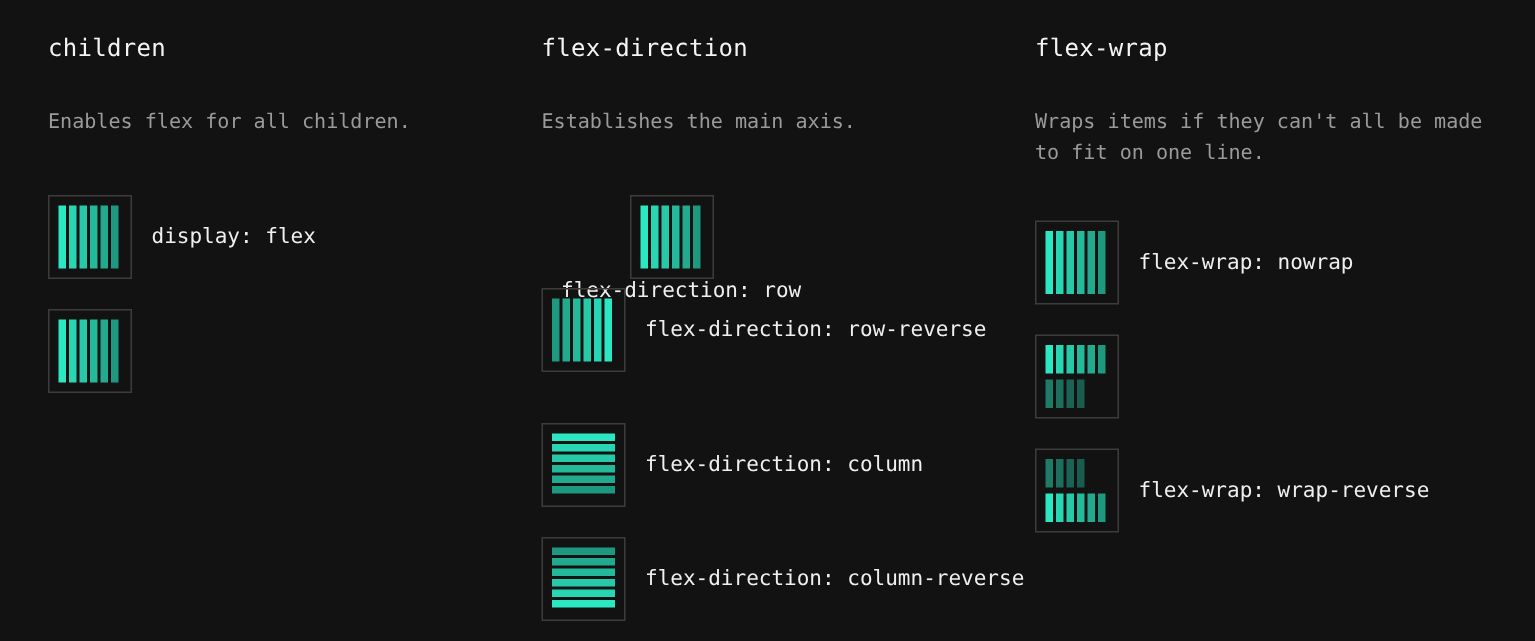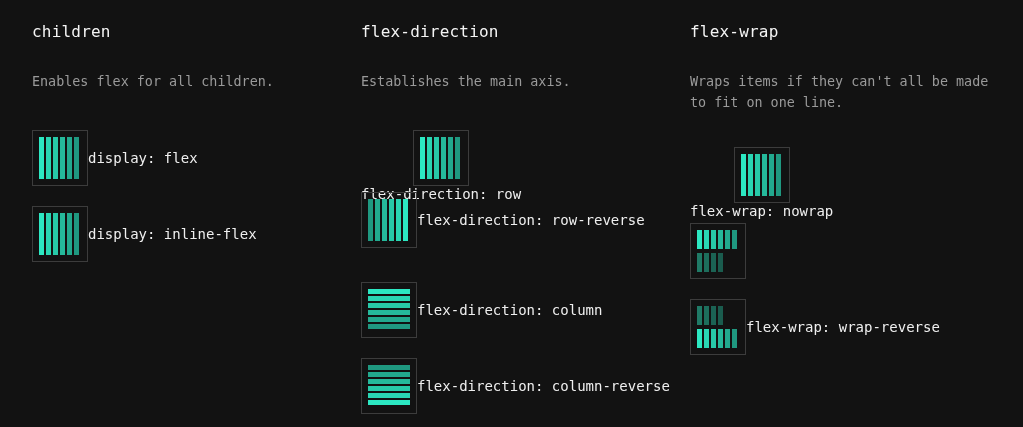--- a/index.html
+++ b/index.html
@@ -65,21 +65,21 @@
     flex: none;
   }
   .row .bar { width: 5px; height: 42px; }
   .col .bar { width: 42px; height: 5px; }
 
   .wrap .inner { flex-wrap: wrap; align-content: flex-start; gap: 4px 2px; }
   .wrap .bar, .wrapr .bar { width: 5px; height: 19px; }
   .wrapr .inner { flex-wrap: wrap-reverse; align-content: flex-start; gap: 4px 2px; }
 
   .label {
-    margin-left: 0;
+    margin-left: 13px;
     font-size: 14px;
     color: #efefef;
     white-space: nowrap;
   }
 </style>
 </head>
 <body>
 
 <section class="column" style="left:32px;">
   <h2 class="col-title">children</h2>
@@ -103,21 +103,20 @@
     <div class="thumb row">
       <div class="inner">
           <span class="bar" style="background: rgb(44, 232, 194);"></span>
           <span class="bar" style="background: rgb(41, 214, 179);"></span>
           <span class="bar" style="background: rgb(39, 201, 168);"></span>
           <span class="bar" style="background: rgb(37, 185, 155);"></span>
           <span class="bar" style="background: rgb(34, 169, 142);"></span>
           <span class="bar" style="background: rgb(31, 152, 128);"></span>
         </div>
     </div>
-    <span class="label">display: inline-flex</span>
   </div>
 </section>
 
 <section class="column" style="left:361px;">
   <h2 class="col-title">flex-direction</h2>
   <p class="col-desc">Establishes the main axis.</p>
 
   <div class="example" style="top:130px;flex-direction:column;">
     <div class="thumb row">
       <div class="inner">
@@ -172,21 +171,21 @@
         </div>
     </div>
     <span class="label">flex-direction: column-reverse</span>
   </div>
 </section>
 
 <section class="column" style="left:690px;">
   <h2 class="col-title">flex-wrap</h2>
   <p class="col-desc">Wraps items if they can't all be made to fit on one line.</p>
 
-  <div class="example" style="top:147px;flex-direction:column;">
+  <div class="example" style="top:147px;">
     <div class="thumb row">
       <div class="inner">
           <span class="bar" style="background: rgb(44, 232, 194);"></span>
           <span class="bar" style="background: rgb(41, 214, 179);"></span>
           <span class="bar" style="background: rgb(39, 201, 168);"></span>
           <span class="bar" style="background: rgb(37, 185, 155);"></span>
           <span class="bar" style="background: rgb(34, 169, 142);"></span>
           <span class="bar" style="background: rgb(31, 152, 128);"></span>
         </div>
     </div>

